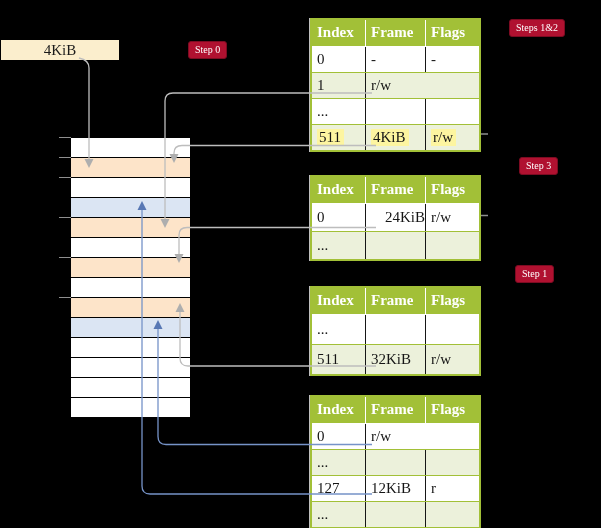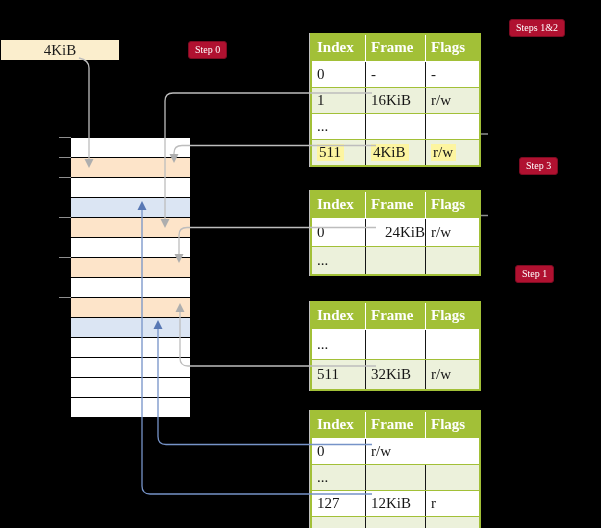--- a/index.html
+++ b/index.html
@@ -17,21 +17,21 @@
   .b-step4{left:515px;top:265px;}
   
   .memory{position:absolute;left:71px;top:137px;width:119px;border-top:1px solid #000;}
   .mrow{height:19px;border-bottom:1px solid #000;}
   .k-white{background:#ffffff;}
   .k-orange{background:var(--orange);}
   .k-blue{background:var(--blue);}
   .tick{position:absolute;left:59px;width:12px;height:1px;background:#8f8f8f;}
   
   .ptable{position:absolute;left:310px;width:171px;border:2px solid var(--green);box-sizing:border-box;
-          box-shadow:-1px 0 0 rgba(255,255,255,.75);margin-top:15px;}
+          box-shadow:-1px 0 0 rgba(255,255,255,.75);}
   .trow{display:flex;}
   .thead{height:26px;background:var(--green);border-bottom:1px solid #fff;}
   .thead .cell{color:#fff;font-weight:bold;font-size:15px;line-height:25px;background:var(--green);
                border-right:1px solid #fff;}
   .cell{box-sizing:border-box;padding-left:5px;font-size:15px;color:#151515;overflow:hidden;white-space:nowrap;}
   .c0{width:54px;} .c1{width:60px;} .c2{width:53px;flex:1;}
   .thead .cell:last-child{border-right:none;}
   .body-row{background:#fff;}
   .body-row.shaded{background:var(--shade);}
   .body-row + .body-row{border-top:1px solid var(--green);}
@@ -84,21 +84,20 @@
         <div class="cell c1">Frame</div>
         <div class="cell c2">Flags</div>
       </div>
       <div class="trow body-row" style="height: 25px;">
         <div class="cell c0" style="line-height: 24px;">0</div>
         <div class="cell c1" style="line-height: 24px;">-</div>
         <div class="cell c2" style="line-height: 24px;">-</div>
       </div>
       <div class="trow body-row shaded" style="height: 25px;">
         <div class="cell c0" style="line-height: 24px;">1</div>
-        <div class="cell c1" style="line-height: 24px;">16KiB</div>
         <div class="cell c2" style="line-height: 24px;">r/w</div>
       </div>
       <div class="trow body-row" style="height: 25px;">
         <div class="cell c0" style="line-height: 24px;">...</div>
         <div class="cell c1" style="line-height: 24px;"></div>
         <div class="cell c2" style="line-height: 24px;"></div>
       </div>
       <div class="trow body-row shaded" style="height: 25px;">
         <div class="cell c0" style="line-height: 24px;"><span class="hl">511</span></div>
         <div class="cell c1" style="line-height: 24px;"><span class="hl">4KiB</span></div>

